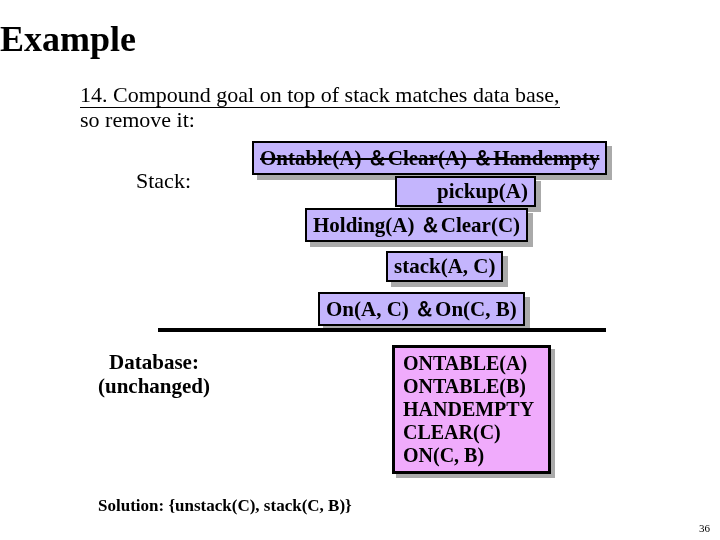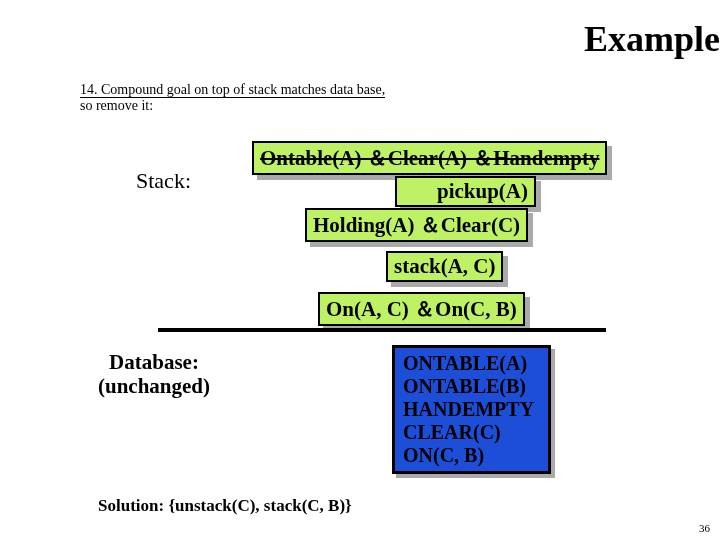--- a/index.html
+++ b/index.html
@@ -15,45 +15,45 @@
   .slide {
     position: relative;
     width: 720px;
     height: 540px;
   }
   .title {
     position: absolute;
     top: 18px;
     left: 0;
     width: 720px;
-    text-align: right;
+    text-align: left;
     font-weight: bold;
     font-size: 36px;
   }
   .step {
     position: absolute;
     top: 82px;
     left: 80px;
     width: 560px;
-    font-size: 14px;
+    font-size: 22px;
     line-height: 1.15;
   }
   .underline {
     border-bottom: 1px solid #000;
   }
   .stacklabel {
     position: absolute;
     top: 168px;
     left: 112px;
     font-size: 22px;
     margin-left: 24px;
   }
   .shadowbox {
     position: absolute;
-    background: #bef264;
+    background: #c4b5fd;
     border: 2px solid #000;
     box-shadow: 5px 5px 0 #aaa;
     font-size: 21px;
     font-weight: bold;
     padding: 1px 6px;
     white-space: nowrap;
     text-align: center;
   }
   .strike {
     text-decoration: line-through;
@@ -83,21 +83,21 @@
     line-height: 1.15;
     text-align: center;
   }
 
   .dbbox {
     position: absolute;
     top: 345px;
     left: 392px;
     border: 3px solid #000;
     box-shadow: 4px 4px 0 #aaa;
-    background: #1d4ed8;
+    background: #f0abfc;
     font-size: 20px;
     font-weight: bold;
     line-height: 1.15;
     padding: 4px 14px 4px 8px;
   }
 
   .solution {
     position: absolute;
     top: 496px;
     left: 98px;

